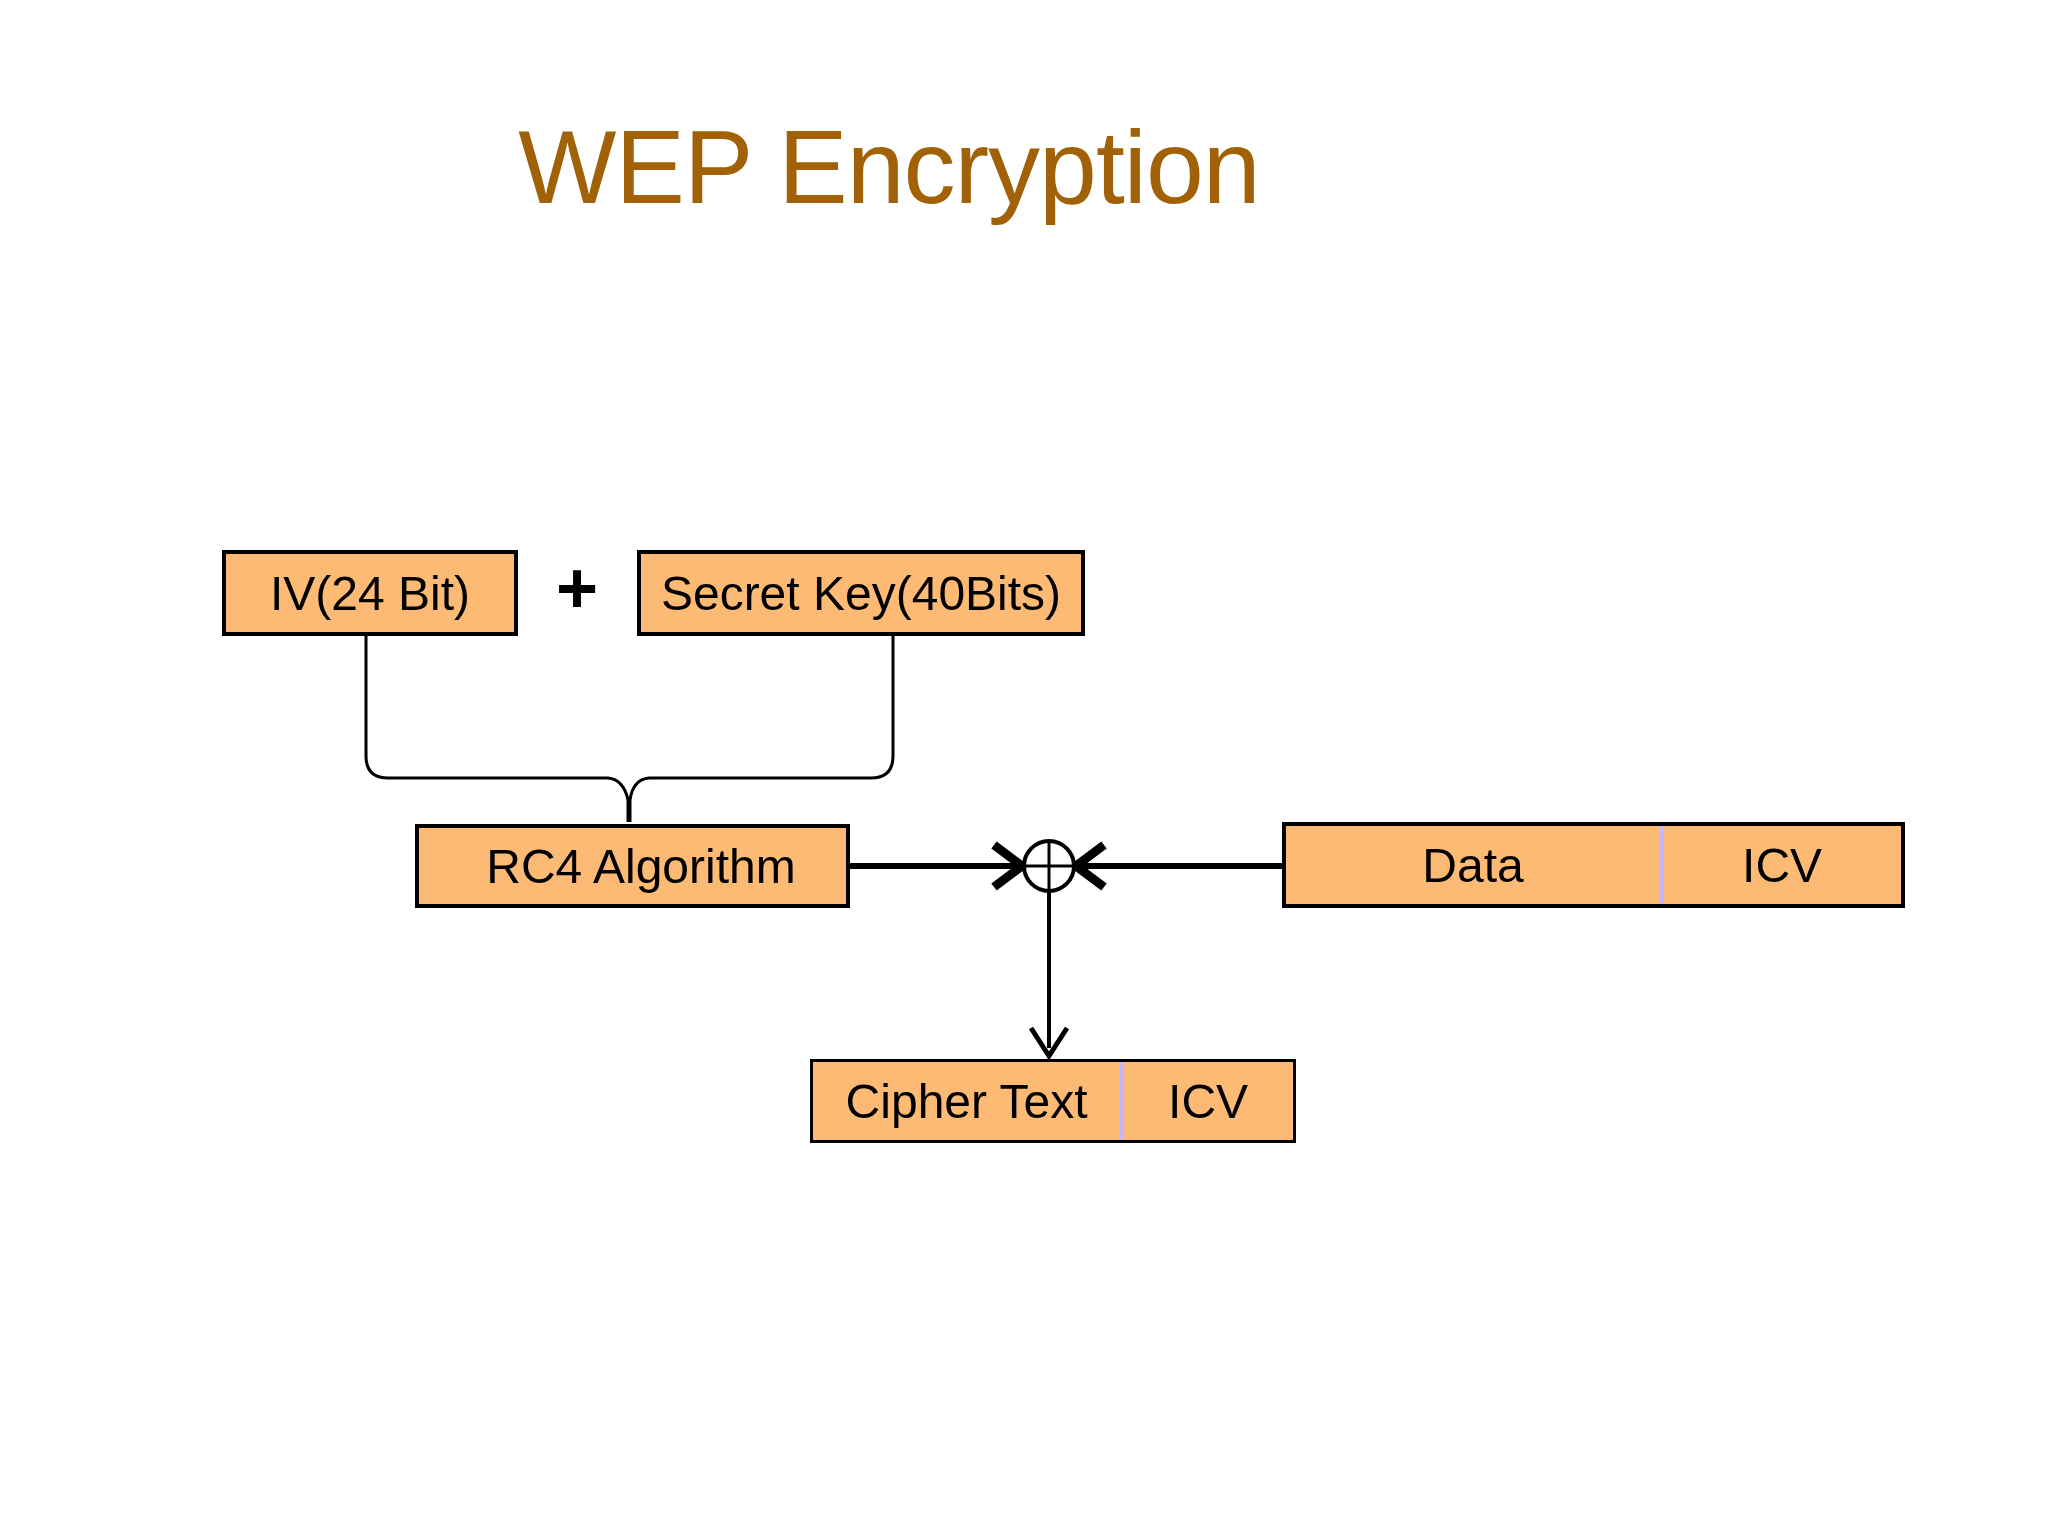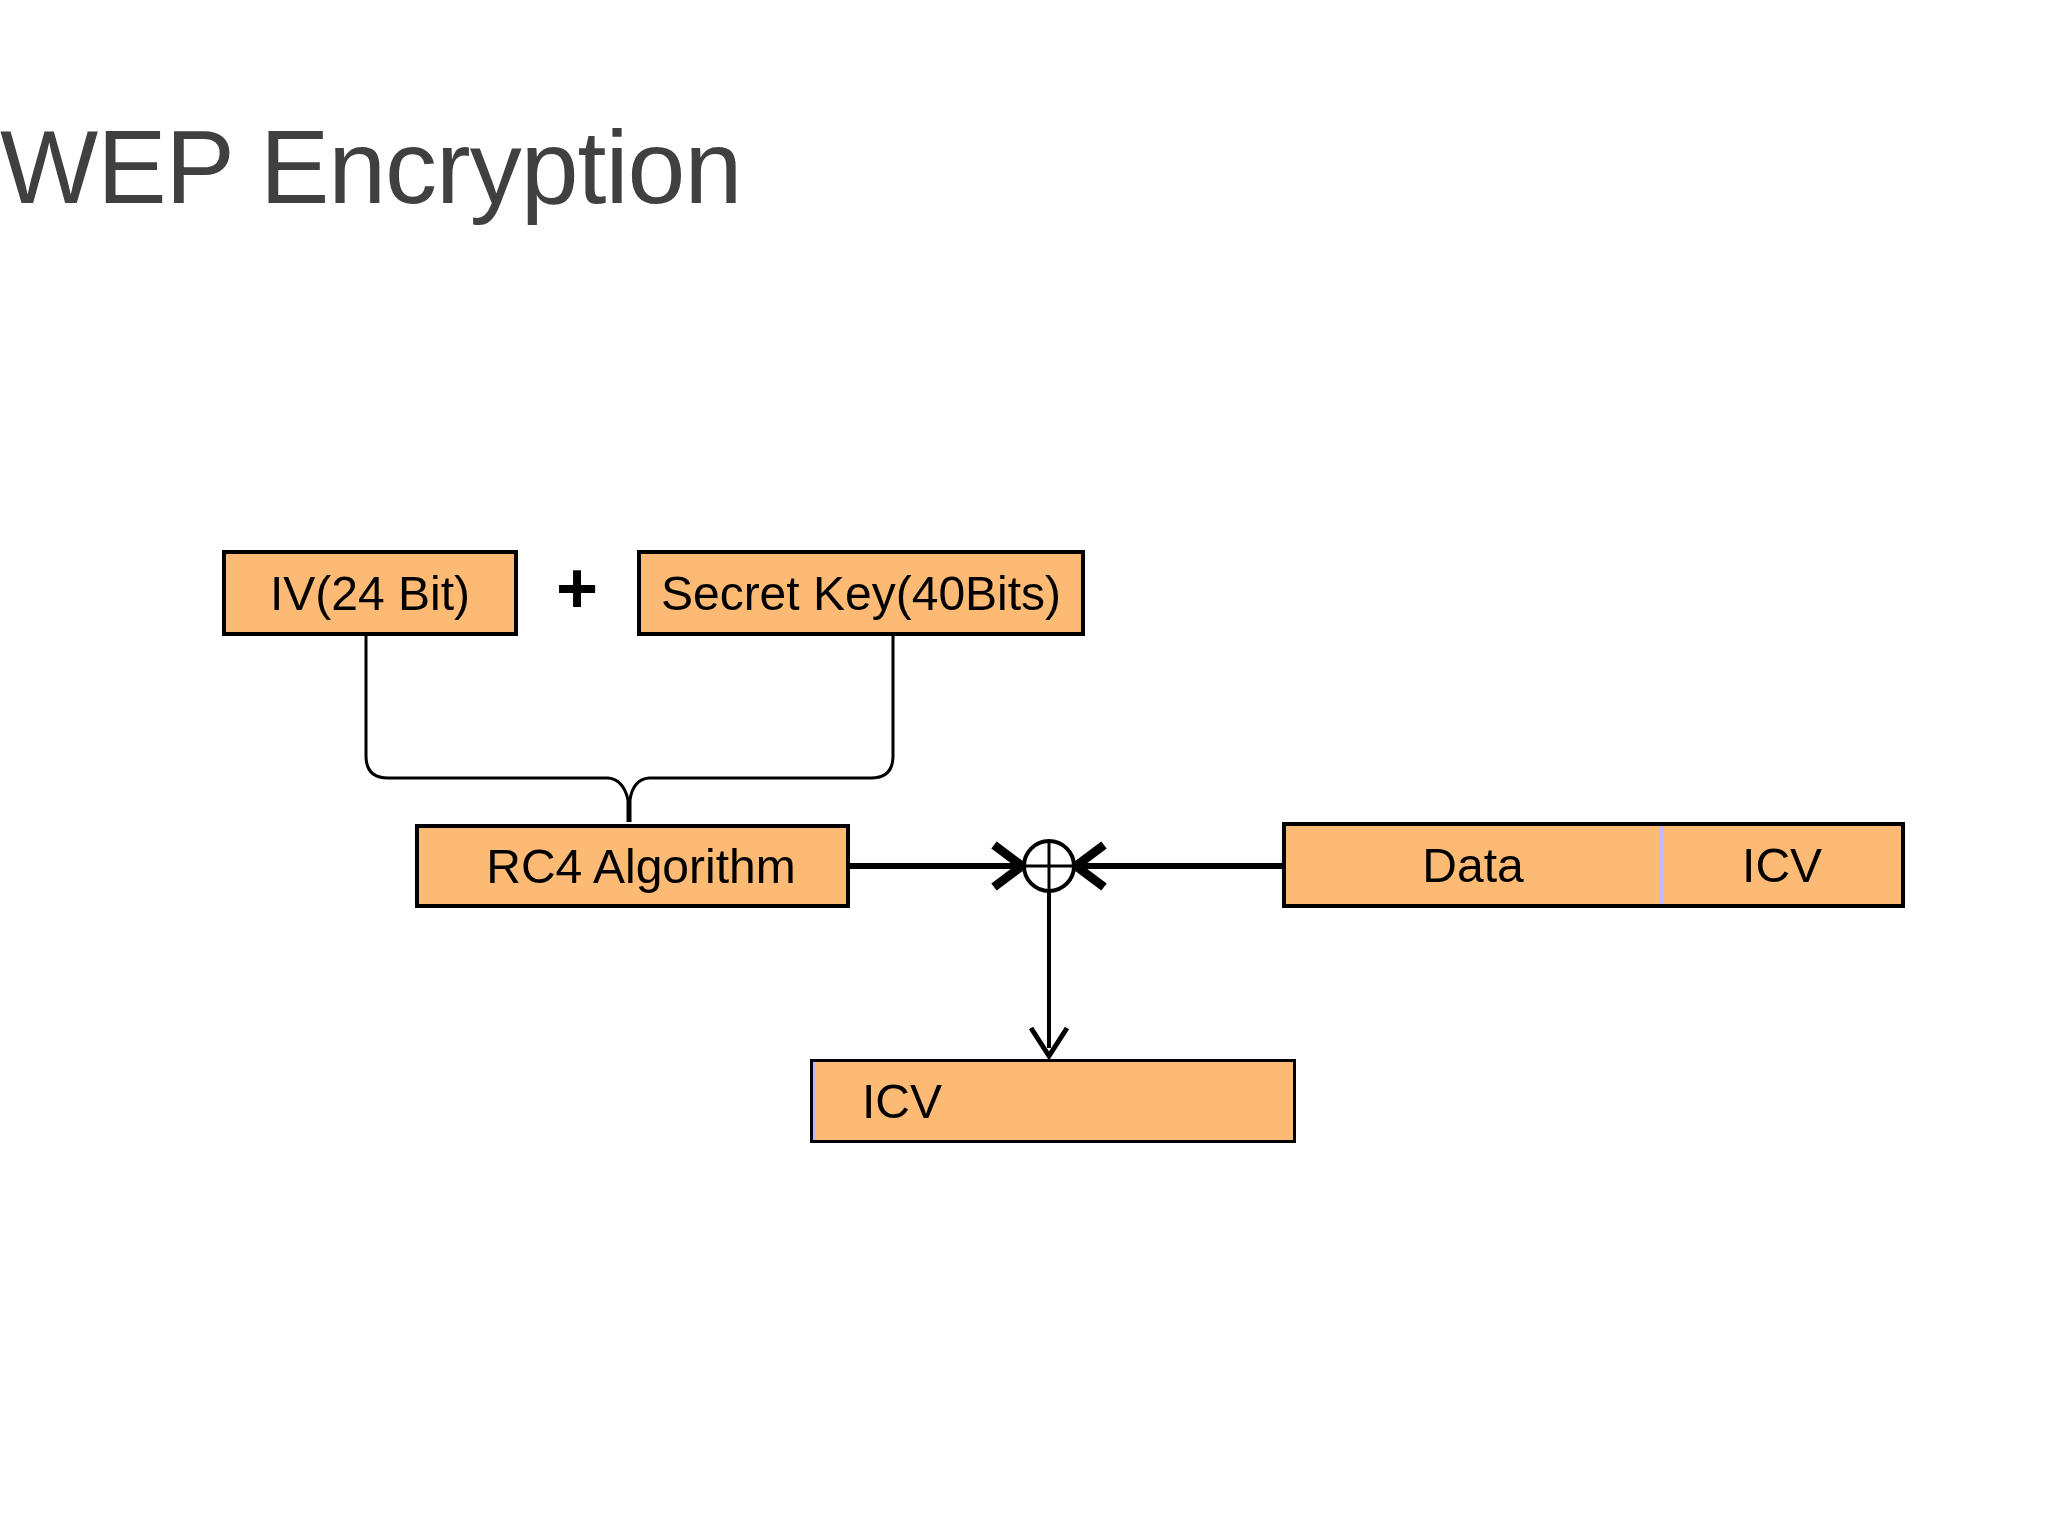--- a/index.html
+++ b/index.html
@@ -14,24 +14,25 @@
     background: #ffffff;
     font-family: "Liberation Sans", sans-serif;
     color: #000000;
     overflow: hidden;
   }
   #title {
     position: absolute;
     left: 0;
     top: 108px;
     width: 1778px;
+    text-align: center;
     font-size: 104px;
     font-weight: 400;
     letter-spacing: -1px;
-    color: #404040;
+    color: #a16207;
     white-space: nowrap;
   }
   .box {
     position: absolute;
     box-sizing: border-box;
     border: 4px solid #000000;
     background: #fdba74;
     display: flex;
     align-items: center;
     justify-content: center;
@@ -128,18 +129,21 @@
   <div id="data-box" class="box split-box">
     <div class="cell left">
       <span>Data</span>
     </div>
     <div class="cell right">
       <span>ICV</span>
     </div>
   </div>
 
   <div id="cipher-box" class="box split-box">
+    <div class="cell left">
+      <span>Cipher Text</span>
+    </div>
     <div class="cell right">
       <span>ICV</span>
     </div>
   </div>
 
 </div>
 
 </body></html>

